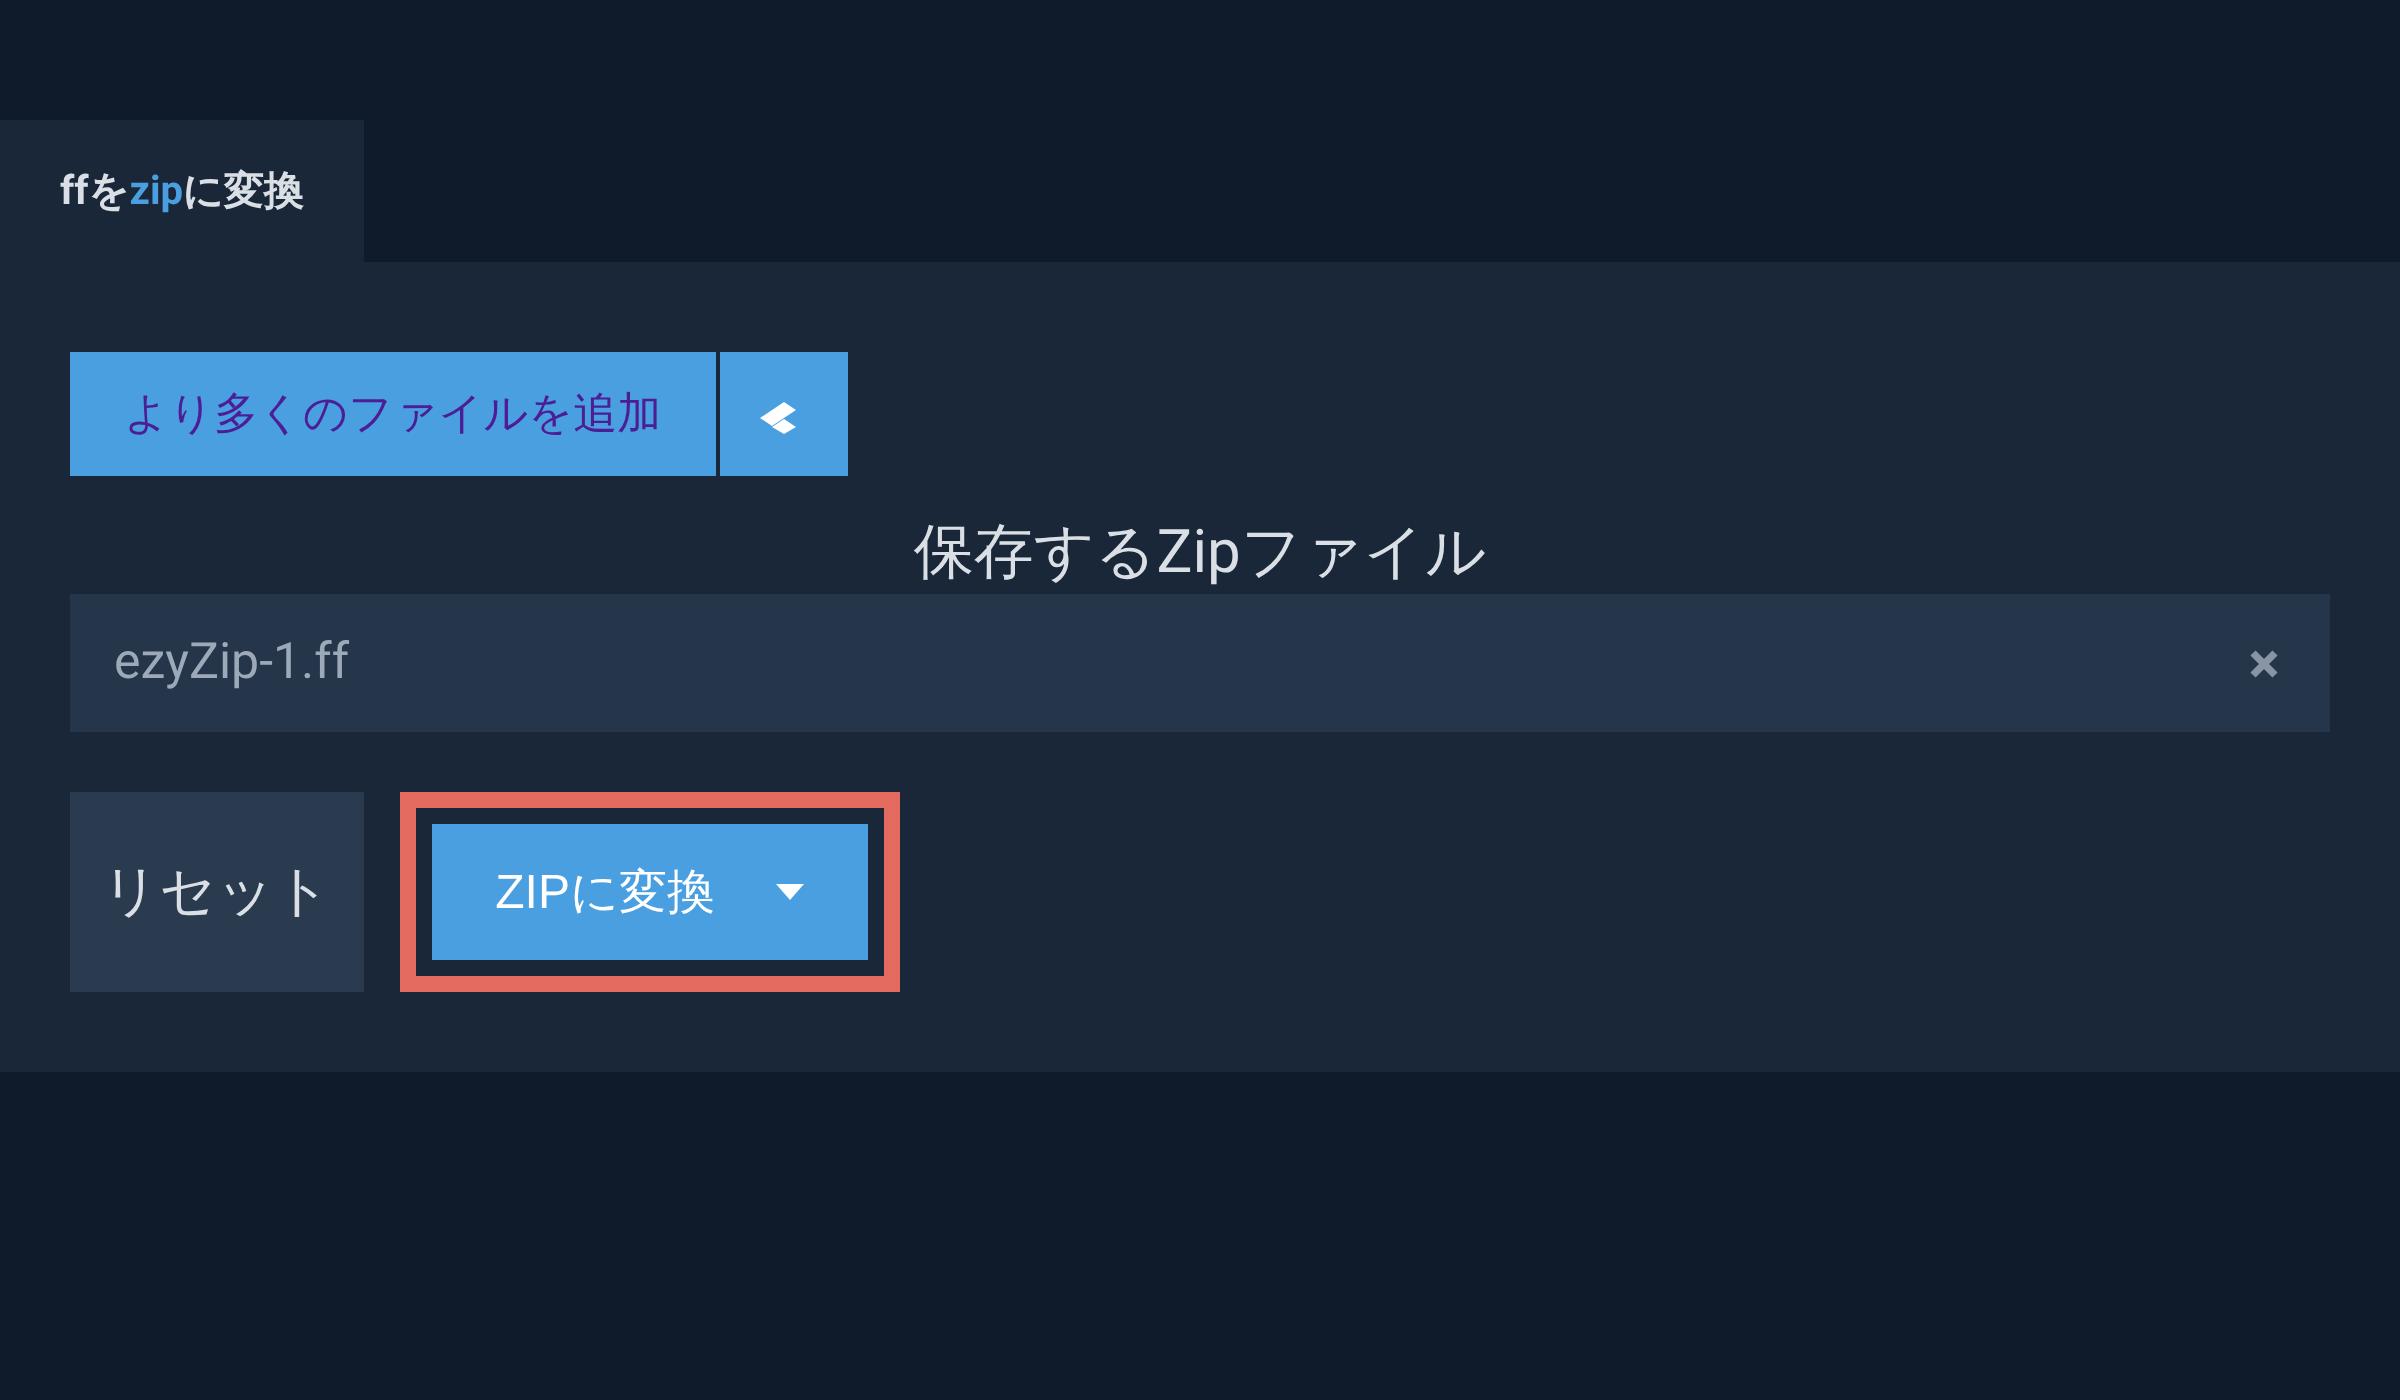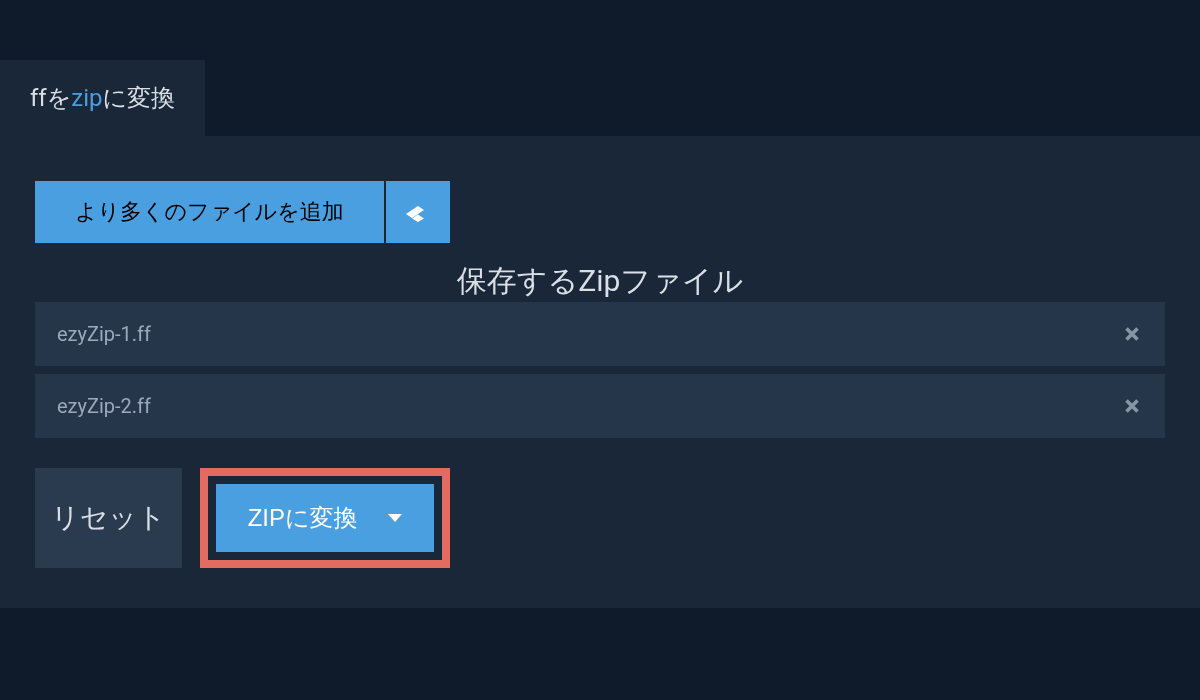--- a/index.html
+++ b/index.html
@@ -21,46 +21,46 @@
     }
     
     .tab-header {
       background-color: #1a2738;
       display: inline-block;
       padding: 22px 30px;
       margin-left: 0;
     }
     
     .tab-title {
-      font-size: 24px;
+      font-size: 20px;
       color: #d9dfe5;
-      font-weight: 400;
+      font-weight: 700;
     }
     
     .tab-title .highlight {
       color: #4a9fe0;
     }
     
     .content-area {
       background-color: #1a2738;
       margin-top: 0;
       padding: 45px 35px 40px 35px;
     }
     
     .add-files-row {
       display: flex;
       gap: 0;
       margin-bottom: 18px;
     }
     
     .add-files-button {
       background-color: #4a9fe0;
-      color: #000000;
-      border: none;
-      padding: 16px 40px;
+      color: #4c1d95;
+      border: none;
+      padding: 16px 27px;
       font-size: 22px;
       font-weight: 400;
       cursor: pointer;
       display: flex;
       align-items: center;
     }
     
     .dropbox-button {
       background-color: #4a9fe0;
       color: #ffffff;
@@ -95,21 +95,21 @@
     .file-item {
       background-color: #25354a;
       padding: 20px 22px;
       display: flex;
       justify-content: space-between;
       align-items: center;
     }
     
     .file-name {
       color: #9ca9b8;
-      font-size: 20px;
+      font-size: 25px;
     }
     
     .remove-button {
       background: none;
       border: none;
       color: #8895a5;
       cursor: pointer;
       padding: 0;
       display: flex;
       align-items: center;
@@ -190,28 +190,20 @@
 
     <div class="file-list">
       <div class="file-item">
         <span class="file-name">ezyZip-1.ff</span>
         <button class="remove-button">
           <svg class="remove-icon" viewBox="0 0 24 24" fill="none" stroke="currentColor" stroke-width="4">
             <path d="M18 6L6 18M6 6l12 12"></path>
           </svg>
         </button>
       </div>
-      <div class="file-item">
-        <span class="file-name">ezyZip-2.ff</span>
-        <button class="remove-button">
-          <svg class="remove-icon" viewBox="0 0 24 24" fill="none" stroke="currentColor" stroke-width="4">
-            <path d="M18 6L6 18M6 6l12 12"></path>
-          </svg>
-        </button>
-      </div>
     </div>
 
     <div class="action-buttons">
       <button class="reset-button">
         <span>リセット</span>
       </button>
       <div class="convert-wrapper">
         <button class="convert-button">
           <span>ZIPに変換</span>
           <span class="caret-down"></span>

